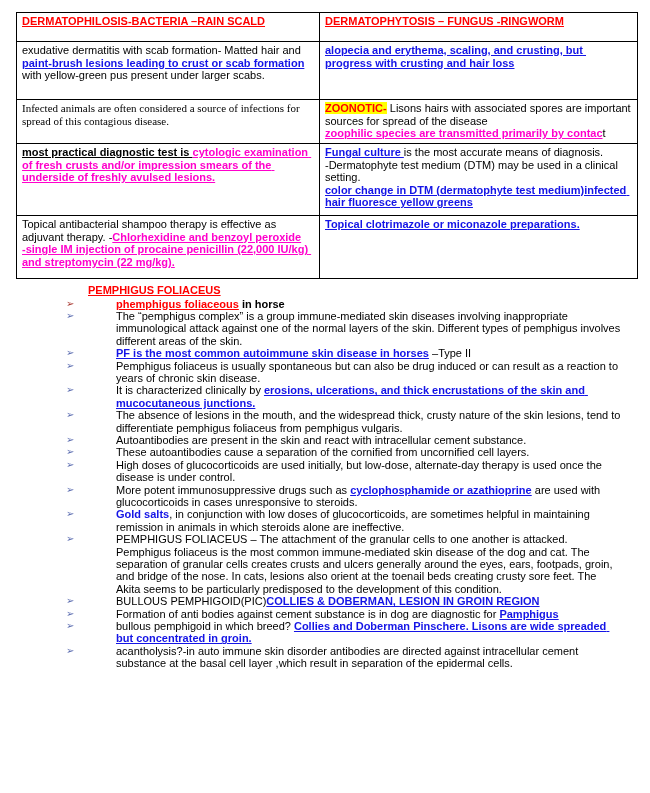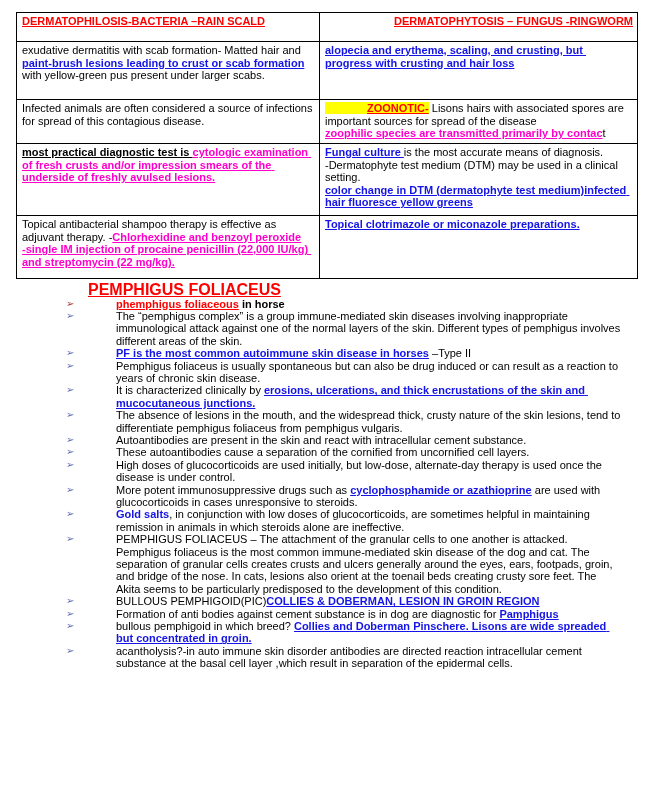--- a/index.html
+++ b/index.html
@@ -30,27 +30,27 @@
 
   
   .seg-black{}
   .seg-blackBold{font-weight:bold;}
   .seg-blackBoldU{font-weight:bold;text-decoration:underline;}
   .seg-red{color:#ff0000;font-weight:bold;text-decoration:underline;}
   .seg-blue{color:#1414e6;font-weight:bold;text-decoration:underline;}
   .seg-bluePlain{color:#1414e6;font-weight:bold;}
   .seg-blueU{color:#1414e6;font-weight:bold;text-decoration:underline;}
   .seg-magenta{color:#ff00cc;font-weight:bold;text-decoration:underline;}
-  .seg-zoonotic{color:#ff0000;font-weight:bold;text-decoration:underline;background:#ffff00;padding-left:42px;}
+  .seg-zoonotic{color:#ff0000;font-weight:bold;background:#ffff00;}
 
   
   .sec-title{
     margin:5px 0 1px 72px;
     color:#ff0000;font-weight:bold;text-decoration:underline;
-    font-size:16px;line-height:12.5px;
+    font-size:11px;line-height:12.5px;
   }
   .blist{margin:1px 14px 0 50px;}
   .li-row{display:flex;align-items:flex-start;line-height:12.4px;}
   .li-marker{
     flex:0 0 22px;width:22px;
     font-size:10px;line-height:12.4px;
     padding-top:0px;
   }
   .marker-red{color:#a83a32;}
   .marker-blue{color:#5b6cb0;}
@@ -61,28 +61,28 @@
 
 <div class="doc">
   <table class="dtable">
     <colgroup>
         <col class="col-left">
         <col class="col-right">
       </colgroup>
     <tbody id="table-body">
         <tr>
           <td style="height: 24px;"><span class="seg-red">DERMATOPHILOSIS-BACTERIA –RAIN SCALD</span></td>
-          <td style="height: 24px; text-align: right;"><span class="seg-red">DERMATOPHYTOSIS – FUNGUS -RINGWORM</span></td>
+          <td style="height: 24px;"><span class="seg-red">DERMATOPHYTOSIS – FUNGUS -RINGWORM</span></td>
         </tr>
         <tr>
           <td style="height: 53px;"><span class="seg-black">exudative dermatitis with scab formation- Matted hair and </span><span class="seg-blue">paint-brush lesions leading to crust or scab formation</span><span class="seg-black"> with yellow-green pus present under larger scabs.</span></td>
           <td style="height: 53px;"><span class="seg-blue">alopecia and erythema, scaling, and crusting, but progress with crusting and hair loss</span></td>
         </tr>
         <tr>
-          <td style="height: 39px;"><span class="seg-black">Infected animals are often considered a source of infections for spread of this contagious disease.</span></td>
+          <td style="height: 39px; font-family: Liberation Serif, serif;"><span class="seg-black">Infected animals are often considered a source of infections for spread of this contagious disease.</span></td>
           <td style="height: 39px;"><span class="seg-zoonotic">ZOONOTIC-</span><span class="seg-black"> Lisons hairs with associated spores are important sources for spread of the disease
 </span><span class="seg-magenta">zoophilic species are transmitted primarily by contac</span><span class="seg-black">t</span></td>
         </tr>
         <tr>
           <td style="height: 67px;"><span class="seg-blackBoldU">most practical diagnostic test is </span><span class="seg-magenta">cytologic examination of fresh crusts and/or impression smears of the underside of freshly avulsed lesions.</span></td>
           <td style="height: 67px;"><span class="seg-blue">Fungal culture </span><span class="seg-black">is the most accurate means of diagnosis.
 -Dermatophyte test medium (DTM) may be used in a clinical setting.
 </span><span class="seg-blue">color change in DTM (dermatophyte test medium)infected hair fluoresce yellow greens</span></td>
         </tr>
         <tr>
@@ -150,16 +150,16 @@
       <div class="li-row">
         <span class="li-marker marker-blue">➢</span>
         <div class="li-text"><span class="seg-black">Formation of anti bodies against cement substance is in dog are diagnostic for </span><span class="seg-blueU">Pamphigus</span></div>
       </div>
       <div class="li-row">
         <span class="li-marker marker-blue">➢</span>
         <div class="li-text"><span class="seg-black">bullous pemphigoid in which breed? </span><span class="seg-blue">Collies and Doberman Pinschere. Lisons are wide spreaded but concentrated in groin.</span></div>
       </div>
       <div class="li-row">
         <span class="li-marker marker-blue">➢</span>
-        <div class="li-text"><span class="seg-black">acantholysis?-in auto immune skin disorder antibodies are directed reaction intracellular cement substance at the basal cell layer ,which result in separation of the epidermal cells.</span></div>
+        <div class="li-text"><span class="seg-black">acantholysis?-in auto immune skin disorder antibodies are directed against intracellular cement substance at the basal cell layer ,which result in separation of the epidermal cells.</span></div>
       </div>
     </div>
 </div>
 
 </body></html>

